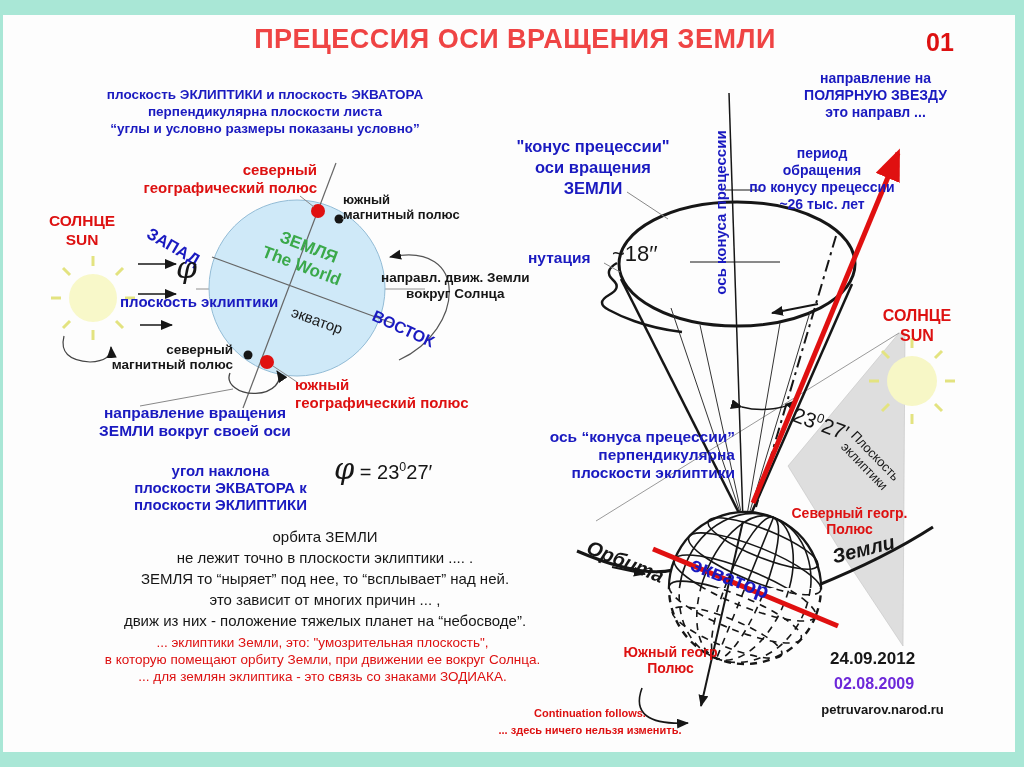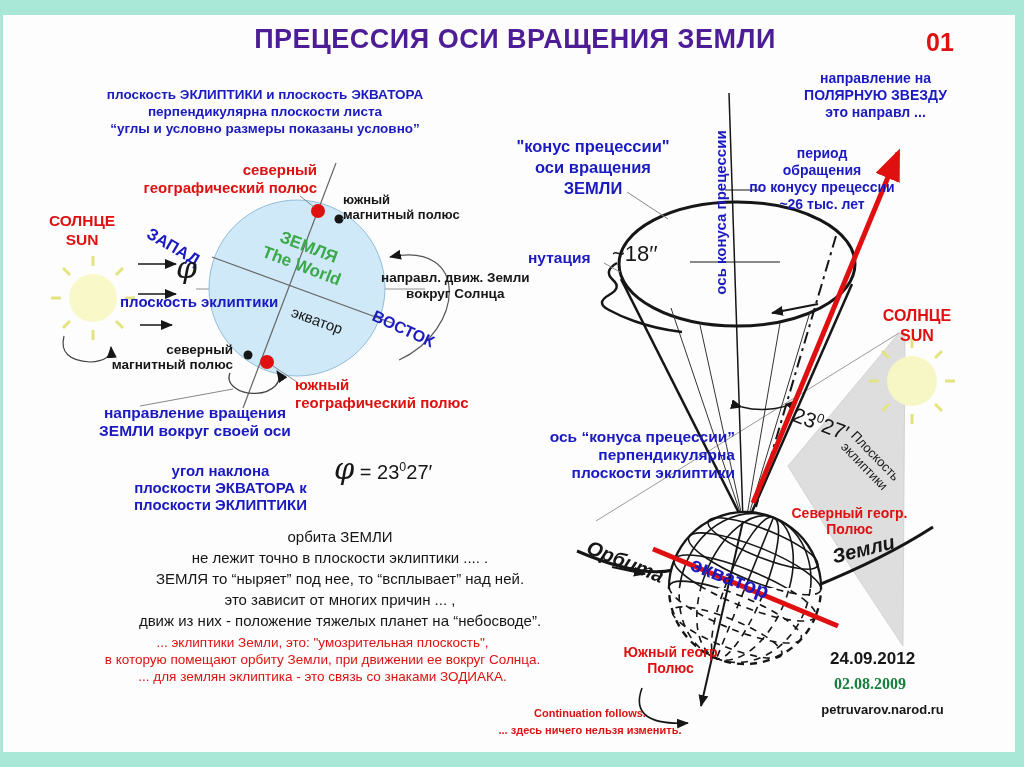--- a/index.html
+++ b/index.html
@@ -6,22 +6,22 @@
   #slide{position:relative;width:1024px;height:767px;background:#fdfdfd;overflow:hidden;
          font-family:"Liberation Sans",sans-serif;}
   .edge{position:absolute;background:#a9e7d6;}
   svg{position:absolute;left:0;top:0;z-index:1;}
   .t{position:absolute;z-index:2;white-space:nowrap;}
   .b{font-weight:bold;}
   .blue{color:#1a1ac0;}
   .red{color:#dd1111;}
   .blk{color:#161616;}
   .green{color:#3aa94a;}
-  .olive{color:#4c1d95;}
-  .gray{color:#15803d;font-family:Liberation Serif, serif;}
+  .olive{color:#ef4444;}
+  .gray{color:#6d28d9;}
   .ctr{text-align:center;}
   .rt{text-align:right;}
   .sup{vertical-align:super;font-size:0.62em;}
   .phiG{font-family:"DejaVu Serif",serif;font-style:italic;}
 </style>
 </head>
 <body>
 
 <div id="slide">
 
@@ -203,21 +203,21 @@
   </div>
   <div class="t b blue ctr" style="left:98px;top:462px;width:245px;font-size:15px;line-height:17px;">
     <div>угол наклона</div>
     <div>плоскости ЭКВАТОРА к</div>
     <div>плоскости ЭКЛИПТИКИ</div>
   </div>
   <div class="t blk" style="left:334px;top:452px;font-size:20px;">
     <span class="phiG" style="font-size:29px;">φ</span><span> = </span><span>23</span><span class="sup">0</span><span>27′</span>
   </div>
 
-  <div class="t blk ctr" style="left:75px;top:526px;width:530px;font-size:15px;line-height:21px;">
+  <div class="t blk ctr" style="left:60px;top:526px;width:530px;font-size:15px;line-height:21px;">
     <div>орбита ЗЕМЛИ</div>
     <div>не лежит точно в плоскости эклиптики .... .</div>
     <div>ЗЕМЛЯ то “ныряет” под нее, то “всплывает” над ней.</div>
     <div>это зависит от многих причин ... ,</div>
     <div>движ из них - положение тяжелых планет на “небосводе”.</div>
   </div>
   <div class="t red ctr" style="left:55px;top:634px;width:535px;font-size:13.5px;line-height:17px;">
     <div>... эклиптики Земли, это: "умозрительная плоскость",</div>
     <div>в которую помещают орбиту Земли, при движении ее вокруг Солнца.</div>
     <div>... для землян эклиптика - это связь со знаками ЗОДИАКА.</div>

